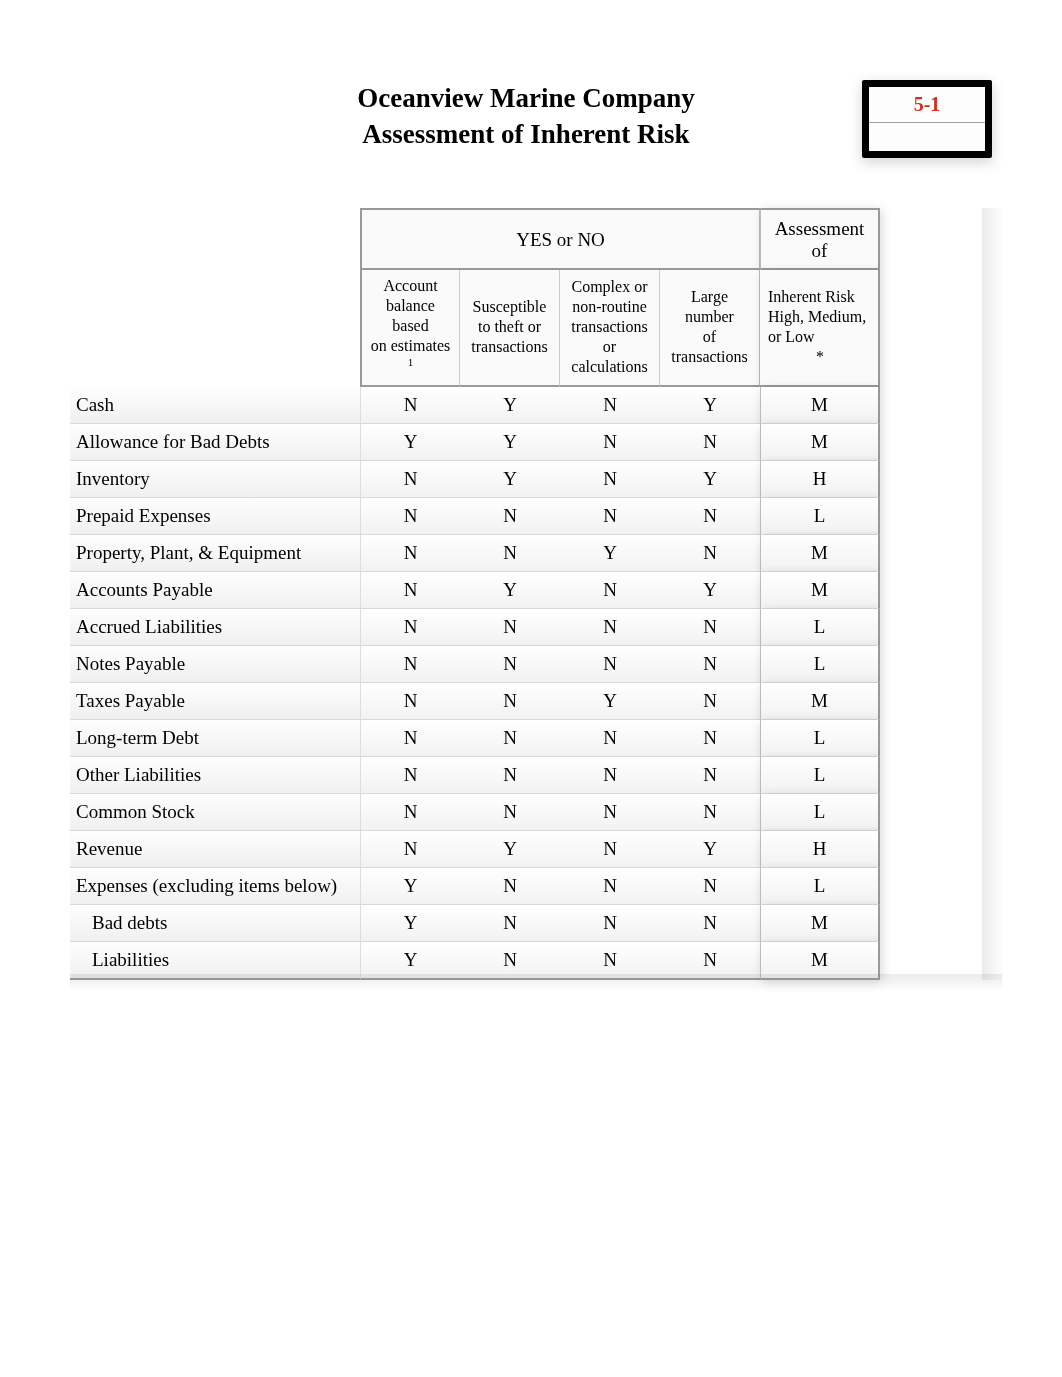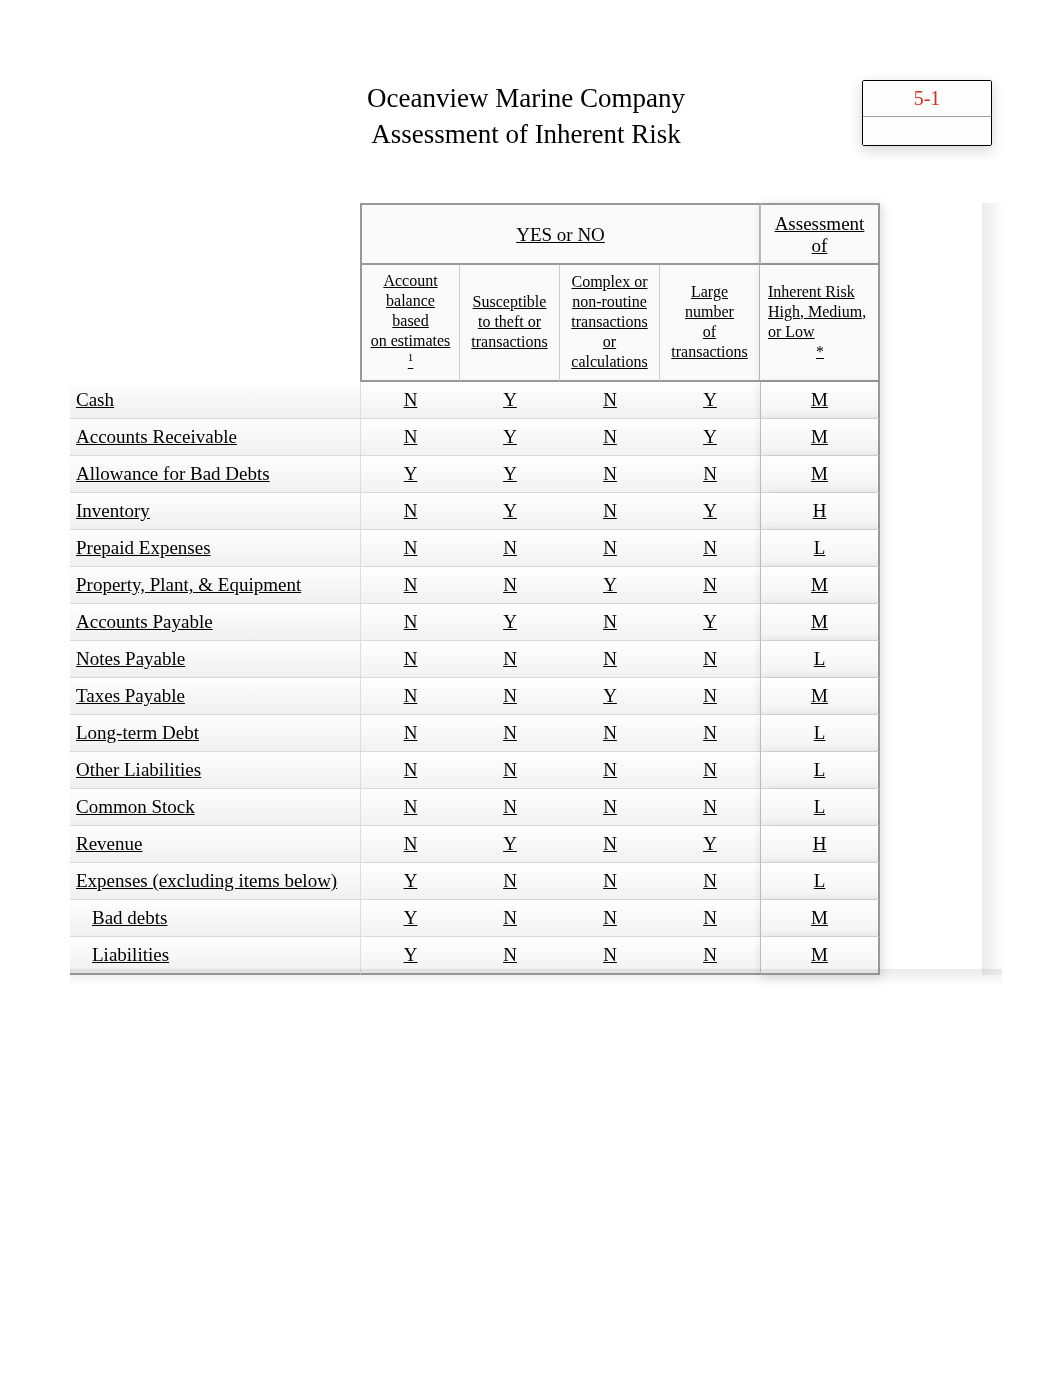--- a/index.html
+++ b/index.html
@@ -12,52 +12,52 @@
       background: #ffffff;
       width: 1062px;
       height: 1377px;
       padding: 80px 70px;
       color: #000000;
     }
     .header-container {
       display: flex;
       align-items: flex-start;
       margin-bottom: 50px;
+      font-weight: bold;
     }
     .title-block {
       flex: 1;
       text-align: center;
       padding-left: 120px;
     }
     .title-line {
       font-size: 27px;
       line-height: 1.35;
     }
     .page-box {
-      border: 1px solid #000000;
+      border: 7px solid #000000;
       width: 130px;
       box-shadow: 0 4px 14px rgba(0,0,0,0.18);
       border-radius: 2px;
     }
     .page-box-top {
       text-align: center;
       color: #d03020;
       font-size: 20px;
       padding: 6px 0;
       border-bottom: 1px solid #a0a0a0;
       background: #fdfdfd;
     }
     .page-box-bottom {
       height: 28px;
       background: #fdfdfd;
     }
     .table-container {
       margin-left: 0px;
       position: relative;
-      text-decoration: underline;
     }
     table {
       border-collapse: separate;
       border-spacing: 0;
       width: 810px;
       position: relative;
     }
     th, td {
       font-weight: normal;
     }
@@ -212,28 +212,20 @@
       <tbody id="data-rows">
         <tr class="data-row">
           <td class="cell-account">Cash</td>
           <td class="cell-c cell-c1">N</td>
           <td class="cell-c">Y</td>
           <td class="cell-c">N</td>
           <td class="cell-c">Y</td>
           <td class="cell-assess assess-column-shadow">M</td>
         </tr>
         <tr class="data-row">
-          <td class="cell-account">Accounts Receivable</td>
-          <td class="cell-c cell-c1">N</td>
-          <td class="cell-c">Y</td>
-          <td class="cell-c">N</td>
-          <td class="cell-c">Y</td>
-          <td class="cell-assess assess-column-shadow">M</td>
-        </tr>
-        <tr class="data-row">
           <td class="cell-account">Allowance for Bad Debts</td>
           <td class="cell-c cell-c1">Y</td>
           <td class="cell-c">Y</td>
           <td class="cell-c">N</td>
           <td class="cell-c">N</td>
           <td class="cell-assess assess-column-shadow">M</td>
         </tr>
         <tr class="data-row">
           <td class="cell-account">Inventory</td>
           <td class="cell-c cell-c1">N</td>
@@ -258,20 +250,28 @@
           <td class="cell-c">N</td>
           <td class="cell-assess assess-column-shadow">M</td>
         </tr>
         <tr class="data-row">
           <td class="cell-account">Accounts Payable</td>
           <td class="cell-c cell-c1">N</td>
           <td class="cell-c">Y</td>
           <td class="cell-c">N</td>
           <td class="cell-c">Y</td>
           <td class="cell-assess assess-column-shadow">M</td>
+        </tr>
+        <tr class="data-row">
+          <td class="cell-account">Accrued Liabilities</td>
+          <td class="cell-c cell-c1">N</td>
+          <td class="cell-c">N</td>
+          <td class="cell-c">N</td>
+          <td class="cell-c">N</td>
+          <td class="cell-assess assess-column-shadow">L</td>
         </tr>
         <tr class="data-row">
           <td class="cell-account">Notes Payable</td>
           <td class="cell-c cell-c1">N</td>
           <td class="cell-c">N</td>
           <td class="cell-c">N</td>
           <td class="cell-c">N</td>
           <td class="cell-assess assess-column-shadow">L</td>
         </tr>
         <tr class="data-row">

